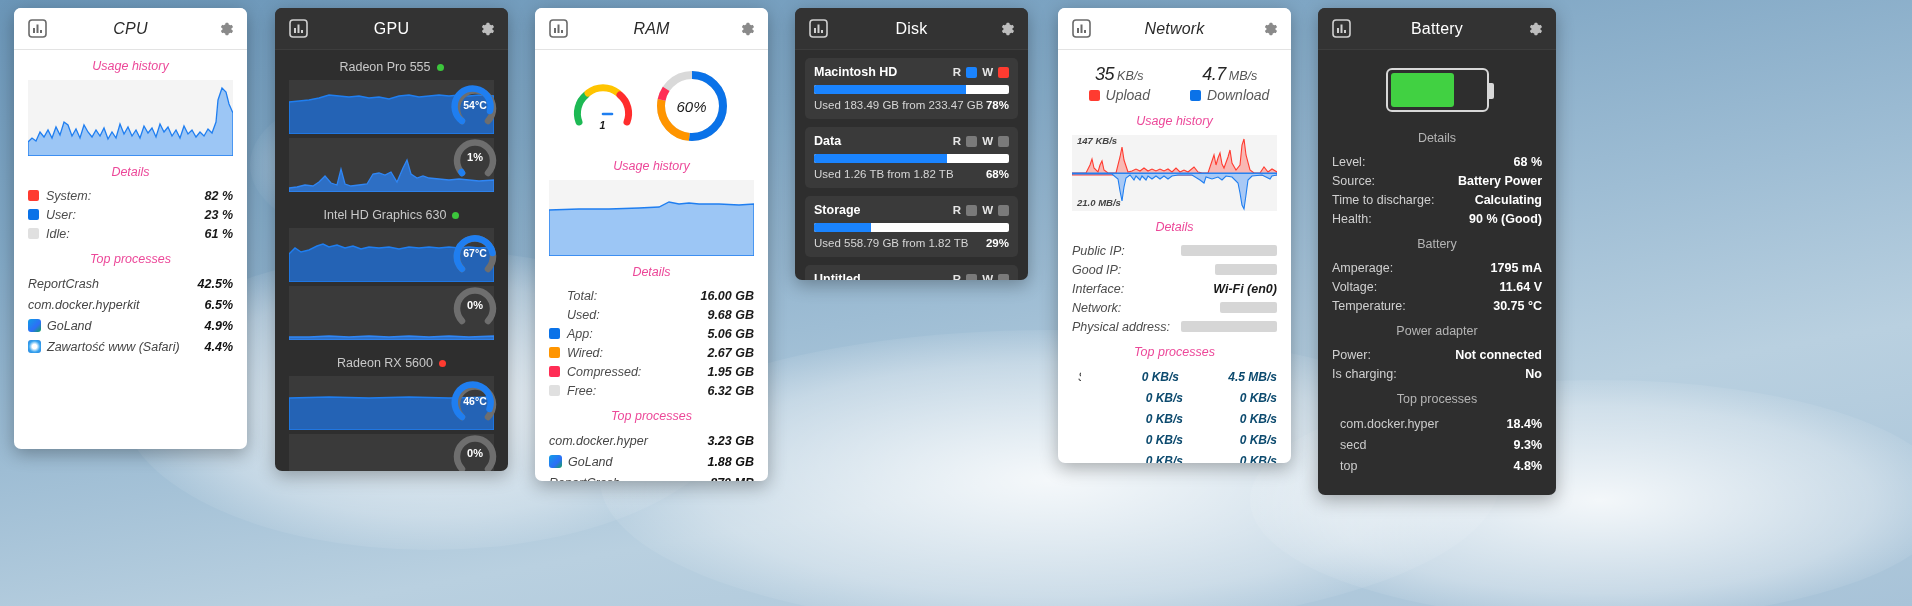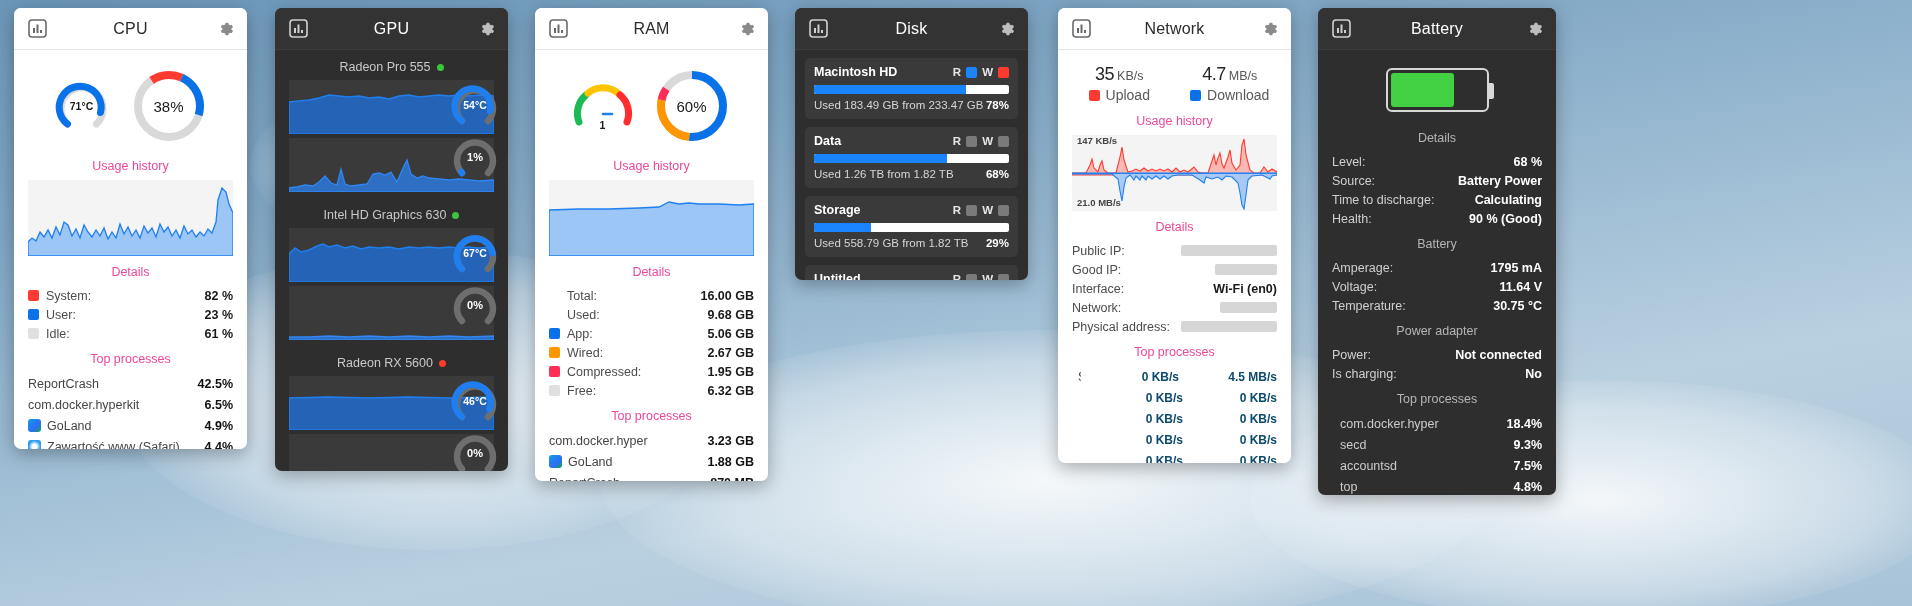--- a/index.html
+++ b/index.html
@@ -18,21 +18,21 @@
   #c2 { left: 600px; top: 330px; width: 900px; height: 300px; }
   #c3 { left: 1250px; top: 380px; width: 700px; height: 240px; }
   #c4 { left: 250px; top: 90px;  width: 260px; height: 150px; opacity: .55;}
 
   .panel {
     position: absolute;
     border-radius: 7px;
     overflow: hidden;
     box-shadow: 0 5px 18px rgba(0,0,0,0.30);
   }
-  .panel.light { background: #ffffff; }
+  .panel.light { background: #ffffff; font-style: italic; }
   .panel.dark  { background: #2e2e2e; }
 
   .titlebar {
     height: 42px; display: flex; align-items: center; position: relative;
     padding: 0 14px;
   }
   .light .titlebar { background: #ffffff; border-bottom: 1px solid #e3e3e3; }
   .dark  .titlebar { background: #333333; border-bottom: 1px solid #3d3d3d; }
   .title {
     position: absolute; left: 0; right: 0; text-align: center;
@@ -150,37 +150,20 @@
     </span>
     <span class="title">CPU</span>
     <span class="gear">
       <svg width="18" height="18" viewBox="0 0 20 20">
           <path fill="#8a8a8a" d="M10 6.6A3.4 3.4 0 1 0 10 13.4 3.4 3.4 0 0 0 10 6.6zm0 5.2a1.8 1.8 0 1 1 0-3.6 1.8 1.8 0 0 1 0 3.6z"></path>
           <path fill="#8a8a8a" d="M17.4 11.6l-1.3-.7a6.4 6.4 0 0 0 0-1.8l1.3-.7a.6.6 0 0 0 .25-.78l-1-1.9a.6.6 0 0 0-.76-.28l-1.36.52a6.3 6.3 0 0 0-1.55-.9l-.22-1.45a.6.6 0 0 0-.6-.51h-2.2a.6.6 0 0 0-.6.51l-.22 1.45c-.56.22-1.08.52-1.55.9l-1.36-.52a.6.6 0 0 0-.76.28l-1 1.9a.6.6 0 0 0 .25.78l1.3.7a6.4 6.4 0 0 0 0 1.8l-1.3.7a.6.6 0 0 0-.25.78l1 1.9c.14.27.46.39.76.28l1.36-.52c.47.38.99.68 1.55.9l.22 1.45c.05.3.3.51.6.51h2.2c.3 0 .55-.21.6-.51l.22-1.45c.56-.22 1.08-.52 1.55-.9l1.36.52c.3.11.62-.01.76-.28l1-1.9a.6.6 0 0 0-.25-.78z"></path>
         </svg>
     </span>
   </div>
 
-  <div class="gauges">
-    <div style="position:relative;width:58px;height:58px;">
-      <svg width="58" height="58" viewBox="0 0 58 58">
-        <path d="M14.5 47 A 21 21 0 1 1 43.5 47" fill="none" stroke="#d9d9d9" stroke-width="7" stroke-linecap="round"></path>
-        <path d="M14.5 47 A 21 21 0 1 1 47.5 35.5" fill="none" stroke="#0a72e8" stroke-width="7" stroke-linecap="round"></path>
-      </svg>
-      <div style="position:absolute;inset:0;display:flex;align-items:center;justify-content:center;font-size:10.5px;font-weight:bold;color:#1a1a1a;">71°C</div>
-    </div>
-    <div style="position:relative;width:80px;height:80px;">
-      <svg width="80" height="80" viewBox="0 0 80 80">
-        <circle cx="40" cy="40" r="31" fill="none" stroke="#d9d9d9" stroke-width="8"></circle>
-        <circle cx="40" cy="40" r="31" fill="none" stroke="#0a72e8" stroke-width="8" stroke-dasharray="44.8 150" stroke-dashoffset="-13" transform="rotate(-90 40 40)"></circle>
-        <circle cx="40" cy="40" r="31" fill="none" stroke="#ff3b30" stroke-width="8" stroke-dasharray="31.2 163" stroke-dashoffset="-176" transform="rotate(-90 40 40)"></circle>
-      </svg>
-      <div style="position:absolute;inset:0;display:flex;align-items:center;justify-content:center;font-size:15px;font-weight:500;color:#1a1a1a;">38%</div>
-    </div>
-  </div>
 
   <div class="section-head">Usage history</div>
   <div class="hist">
     <svg width="205" height="76" viewBox="0 0 205 76" preserveAspectRatio="none">
       <path fill="#9cc6f5" stroke="#1f7ef0" stroke-width="1.3" d="M0,62 L4,58 L8,61 L12,52 L16,57 L20,50 L24,58 L28,47 L32,55 L36,42 L40,45 L44,56 L48,49 L52,58 L56,45 L60,52 L64,57 L68,50 L72,56 L76,48 L80,59 L84,52 L88,58 L92,44 L96,54 L100,47 L104,56 L108,50 L112,58 L116,46 L120,53 L124,48 L128,57 L132,44 L136,52 L140,47 L144,56 L148,50 L152,58 L156,46 L160,54 L164,50 L168,57 L172,52 L176,56 L180,49 L184,53 L188,42 L190,20 L194,8 L198,12 L201,24 L205,33 L205,76 L0,76 Z"></path>
     </svg>
   </div>
 
   <div class="section-head">Details</div>
   <div>
@@ -776,22 +759,18 @@
   <div>
     <div class="proc" style="padding-left:22px;">
         <span class="pname">com.docker.hyper</span>
         <span class="pval">18.4%</span>
       </div>
     <div class="proc" style="padding-left:22px;">
         <span class="pname">secd</span>
         <span class="pval">9.3%</span>
       </div>
     <div class="proc" style="padding-left:22px;">
-        <span class="pname">accountsd</span>
-        <span class="pval">7.5%</span>
-      </div>
-    <div class="proc" style="padding-left:22px;">
         <span class="pname">top</span>
         <span class="pval">4.8%</span>
       </div>
 
   </div>
 </div>
 
 </body></html>

